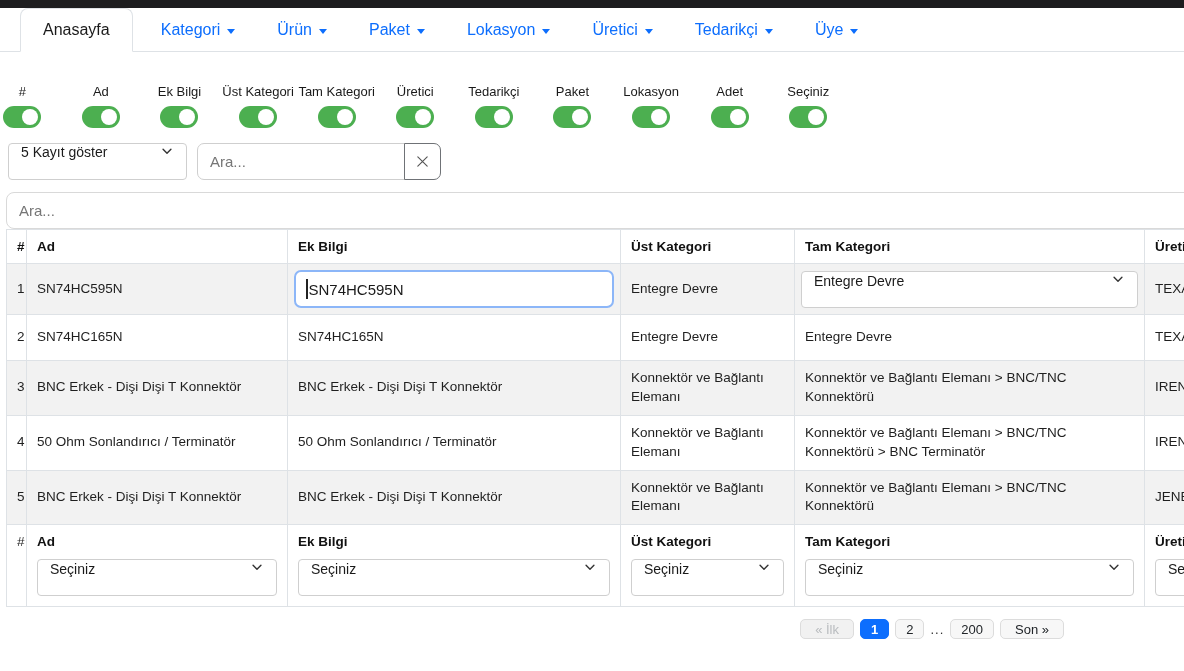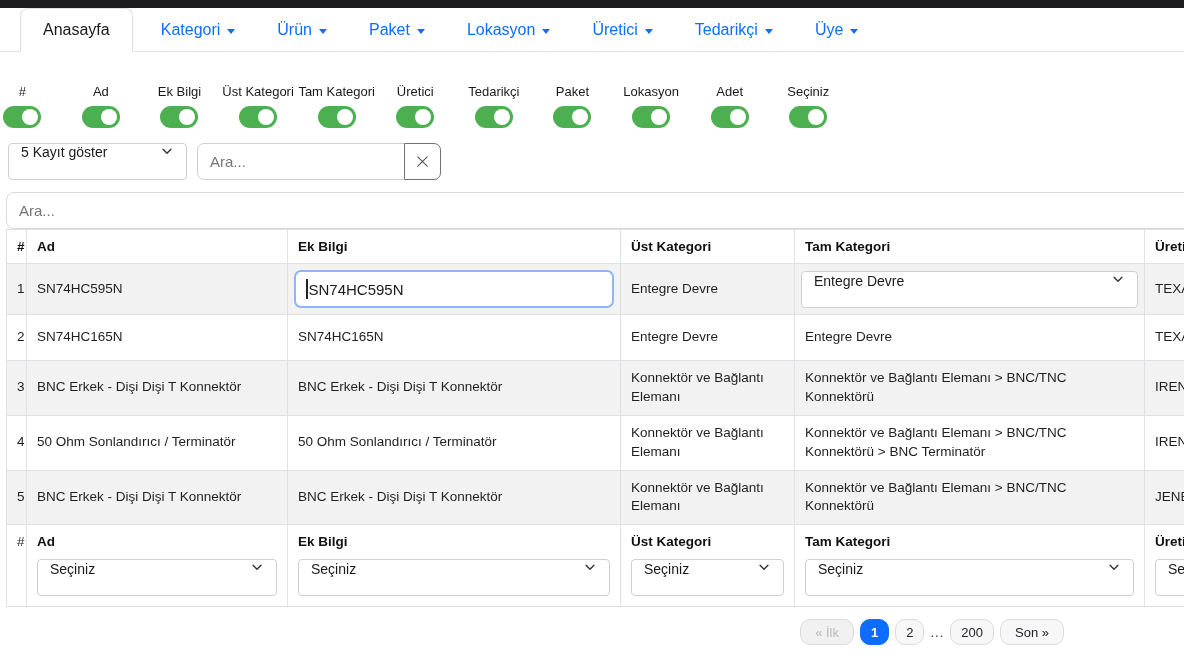--- a/index.html
+++ b/index.html
@@ -96,23 +96,23 @@
   .footer-row td { vertical-align:top; padding:8px 10px 10px; background:#fff; }
   .footer-label { font-weight:bold; font-size:13.5px; margin-bottom:7px; color:#111; }
   .num-cell { vertical-align:middle; }
 
   
   .pagination {
     display:flex; align-items:center; justify-content:flex-end;
     margin-top:12px; padding-right:120px;
   }
   .page-btn {
-    min-width:26px; height:26px; padding:0 10px; margin-left:6px;
+    min-width:26px; height:20px; padding:0 10px; margin-left:6px;
     display:flex; align-items:center; justify-content:center;
-    border:1px solid #dcdcdc; border-radius:10px; background:#f7f7f7;
+    border:1px solid #dcdcdc; border-radius:5px; background:#f7f7f7;
     font-size:13px; color:#212529; cursor:pointer;
   }
   .page-btn.disabled { color:#b9bcbf; background:#f1f1f1; cursor:default; }
   .page-btn.active { background:#0d6efd; border-color:#0d6efd; color:#fff; font-weight:bold; }
   .page-ellipsis { margin-left:6px; font-size:13px; color:#333; letter-spacing:1px; }
   .page-btn.wide { padding:0 14px; }
 </style>
 </head>
 <body>
 

